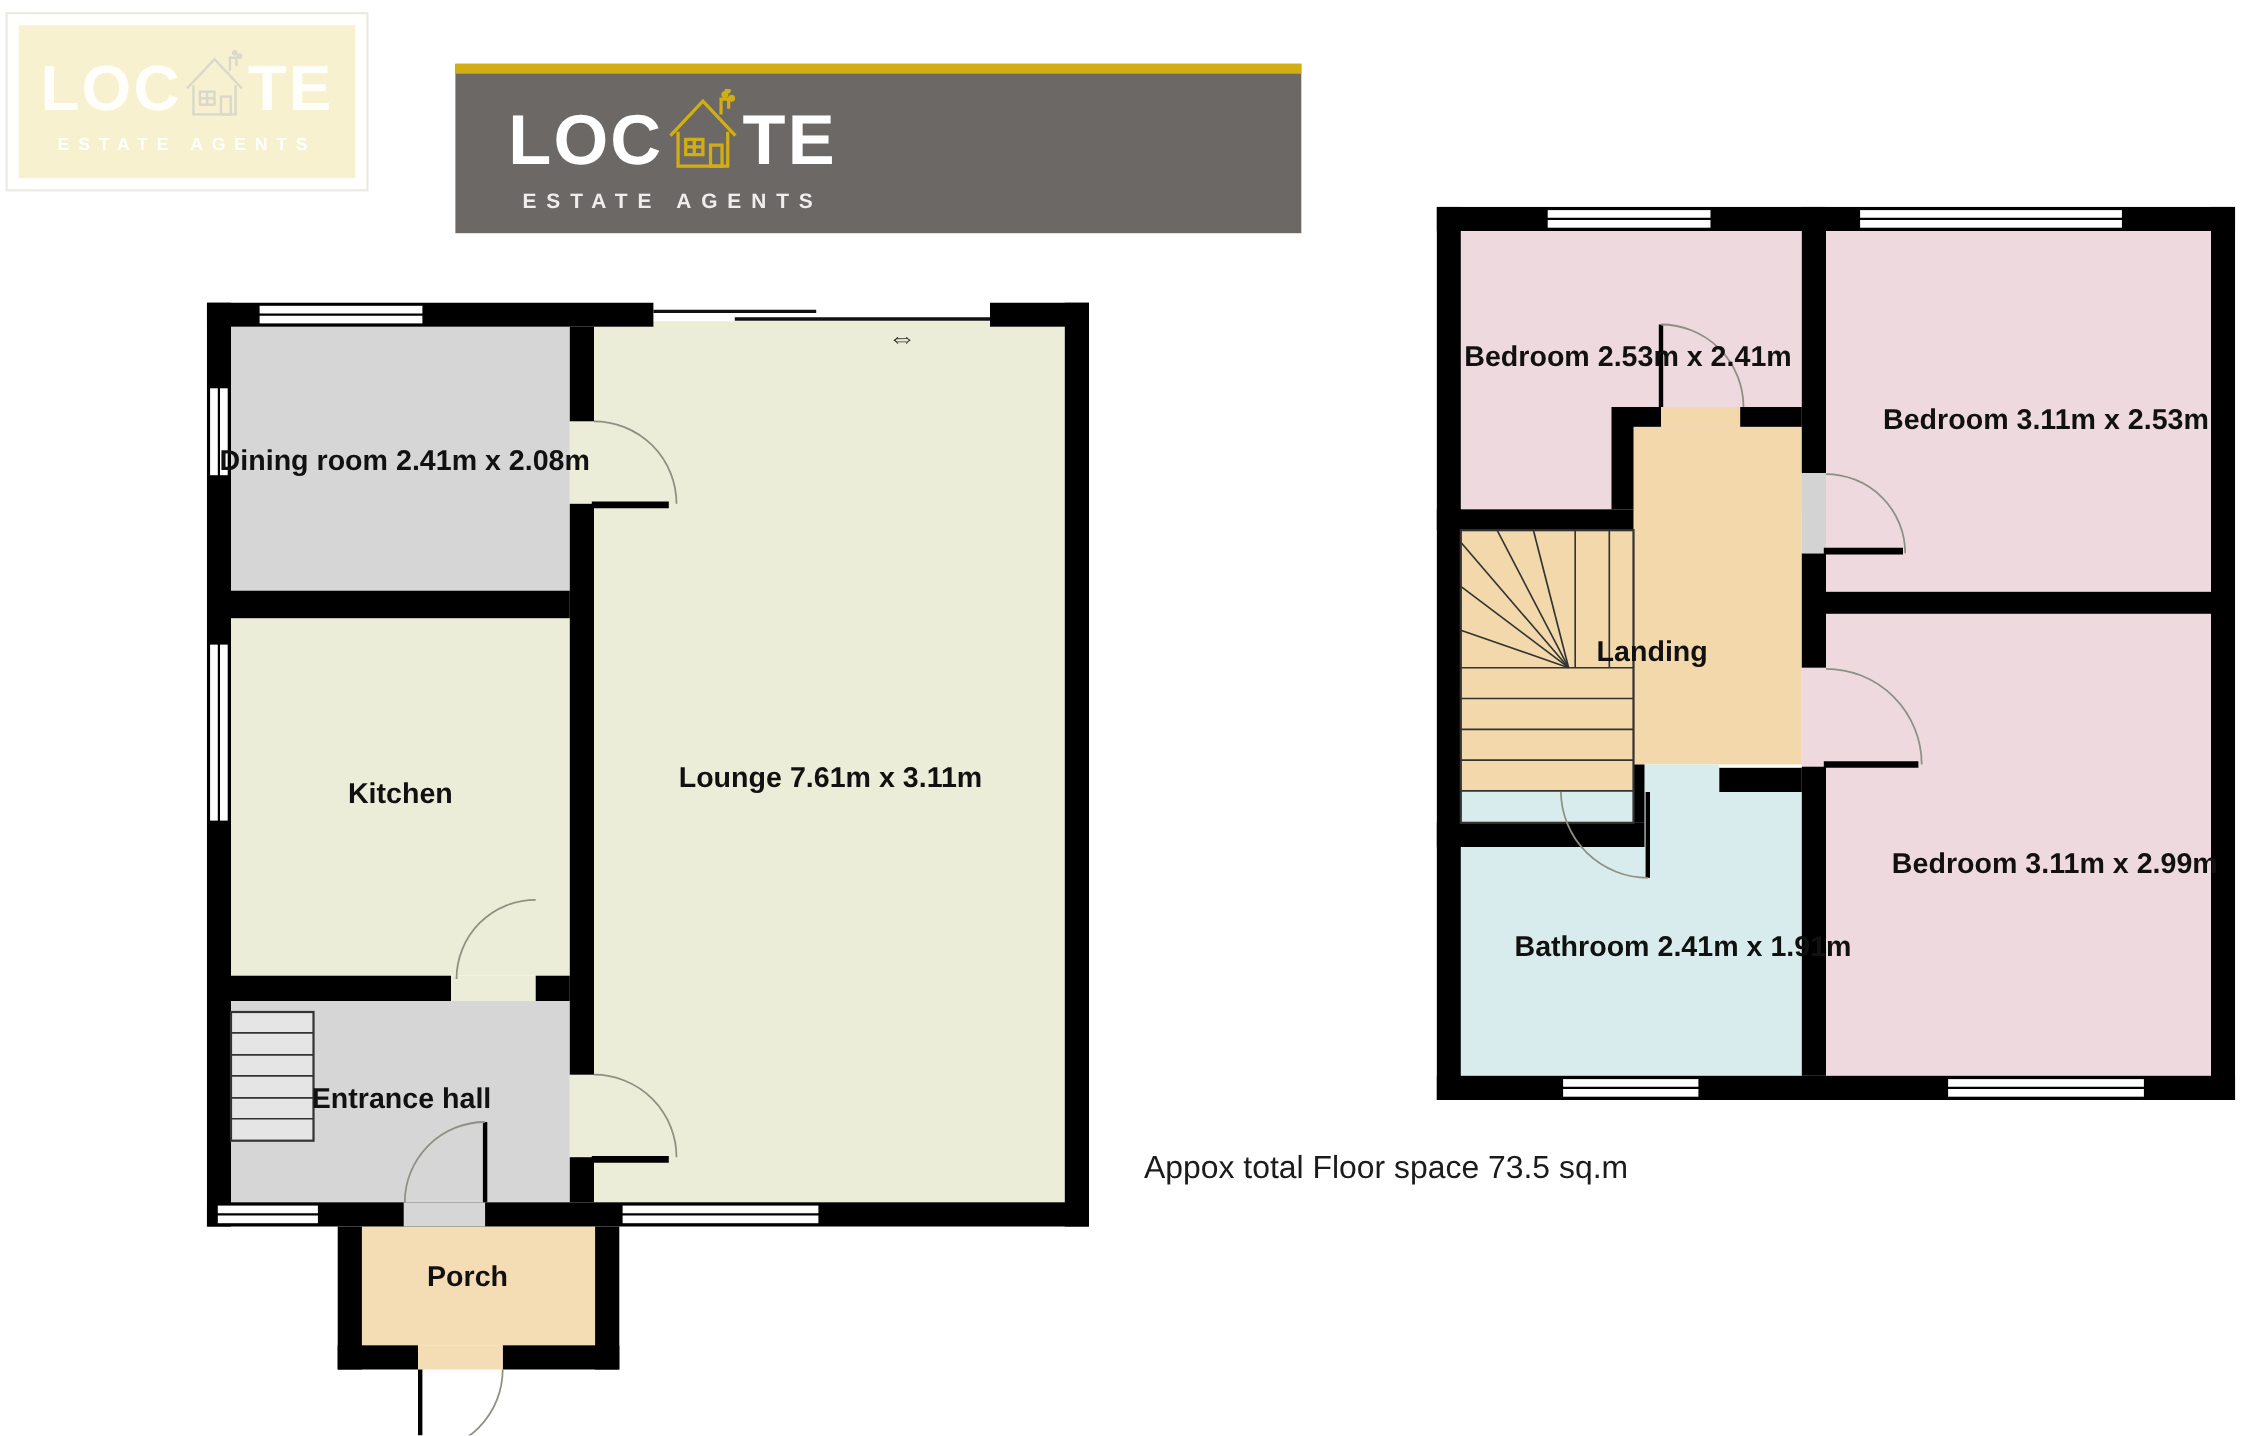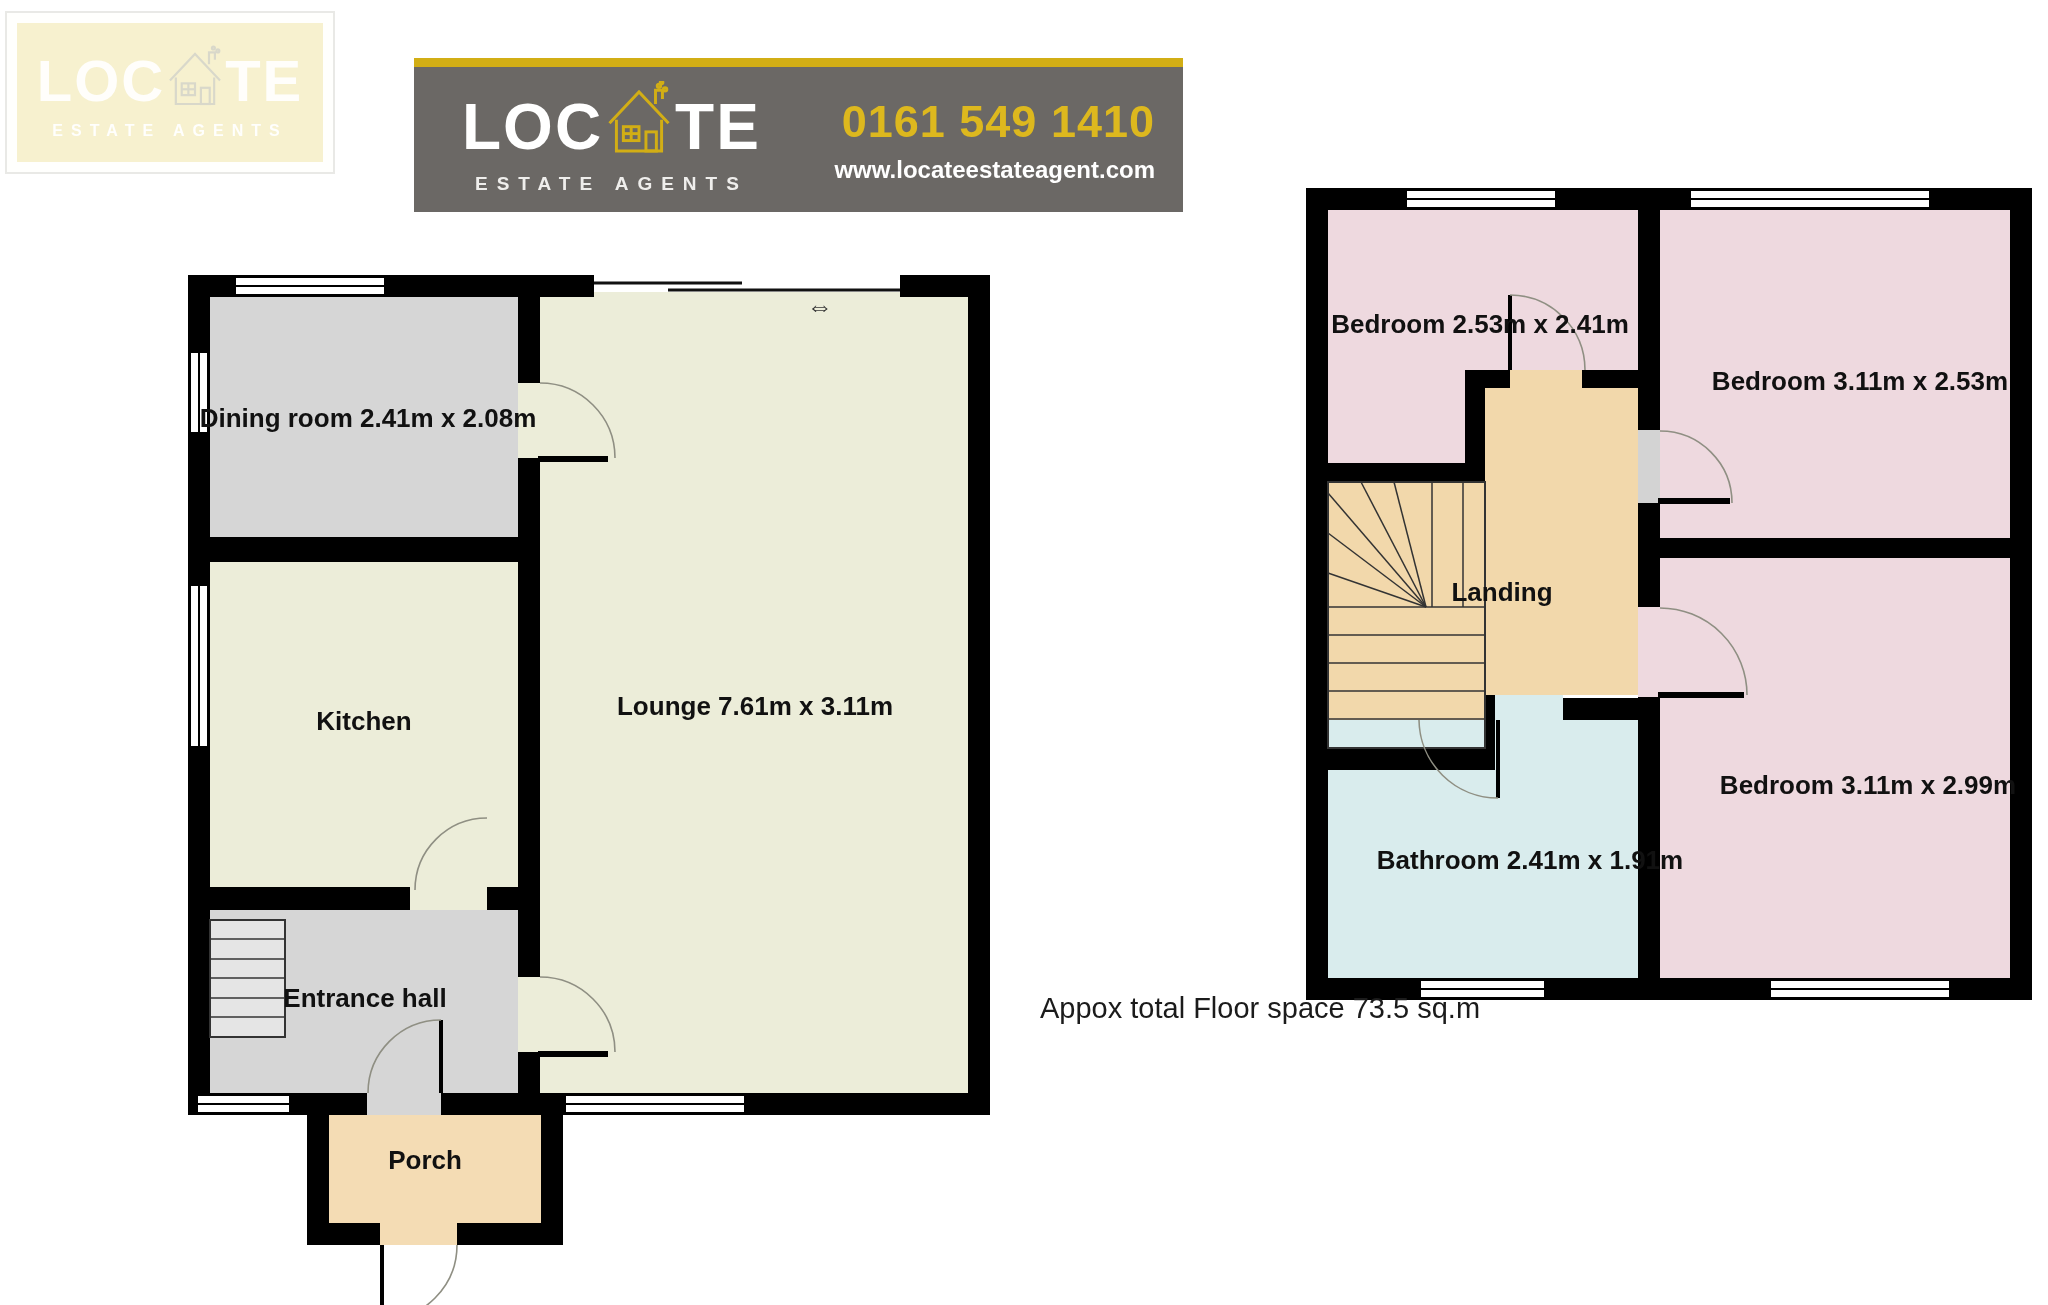--- a/index.html
+++ b/index.html
@@ -50,21 +50,21 @@
   
   .plan{position:absolute;}
   #plan-ground{left:188px;top:275px;}
   #plan-first{left:1306px;top:188px;}
   .room-label{
     font-family:"Liberation Sans",sans-serif;
     font-weight:bold;font-size:26px;fill:#111111;text-anchor:middle;
   }
   .slide-arrow{font-family:"Liberation Sans",sans-serif;font-size:26px;fill:#333;text-anchor:middle;}
   .floor-note{
-    position:absolute;left:1040px;top:992px;
+    position:absolute;left:1040px;top:1046px;
     font-size:29px;color:#1b1b1b;
   }
 </style>
 </head>
 <body>
 
 <div class="watermark">
   <div class="wm-wordmark">
     <span>LOC</span>
     <span class="wm-house">
@@ -106,24 +106,20 @@
               <circle cx="61" cy="5" r="2"></circle>
                 <circle cx="68" cy="9" r="2"></circle>
                 <circle cx="64" cy="1" r="1.5"></circle>
             </g>
           </svg>
         </span>
         <span>TE</span>
       </div>
       <div class="banner-tagline">ESTATE AGENTS</div>
     </div>
-    <div class="banner-contact">
-      <div class="banner-phone">0161 549 1410</div>
-      <div class="banner-website">www.locateestateagent.com</div>
-    </div>
   </div>
 </div>
 
 <svg id="plan-ground" class="plan" width="802" height="1032" viewBox="0 0 802 1032">
 
   <g>
     <rect x="22" y="22" width="308" height="240" fill="#d6d6d6"></rect>
     <rect x="22" y="287" width="308" height="325" fill="#ecedd9"></rect>
     <rect x="22" y="635" width="308" height="183" fill="#d6d6d6"></rect>
     <rect x="352" y="17" width="428" height="801" fill="#ecedd9"></rect>

